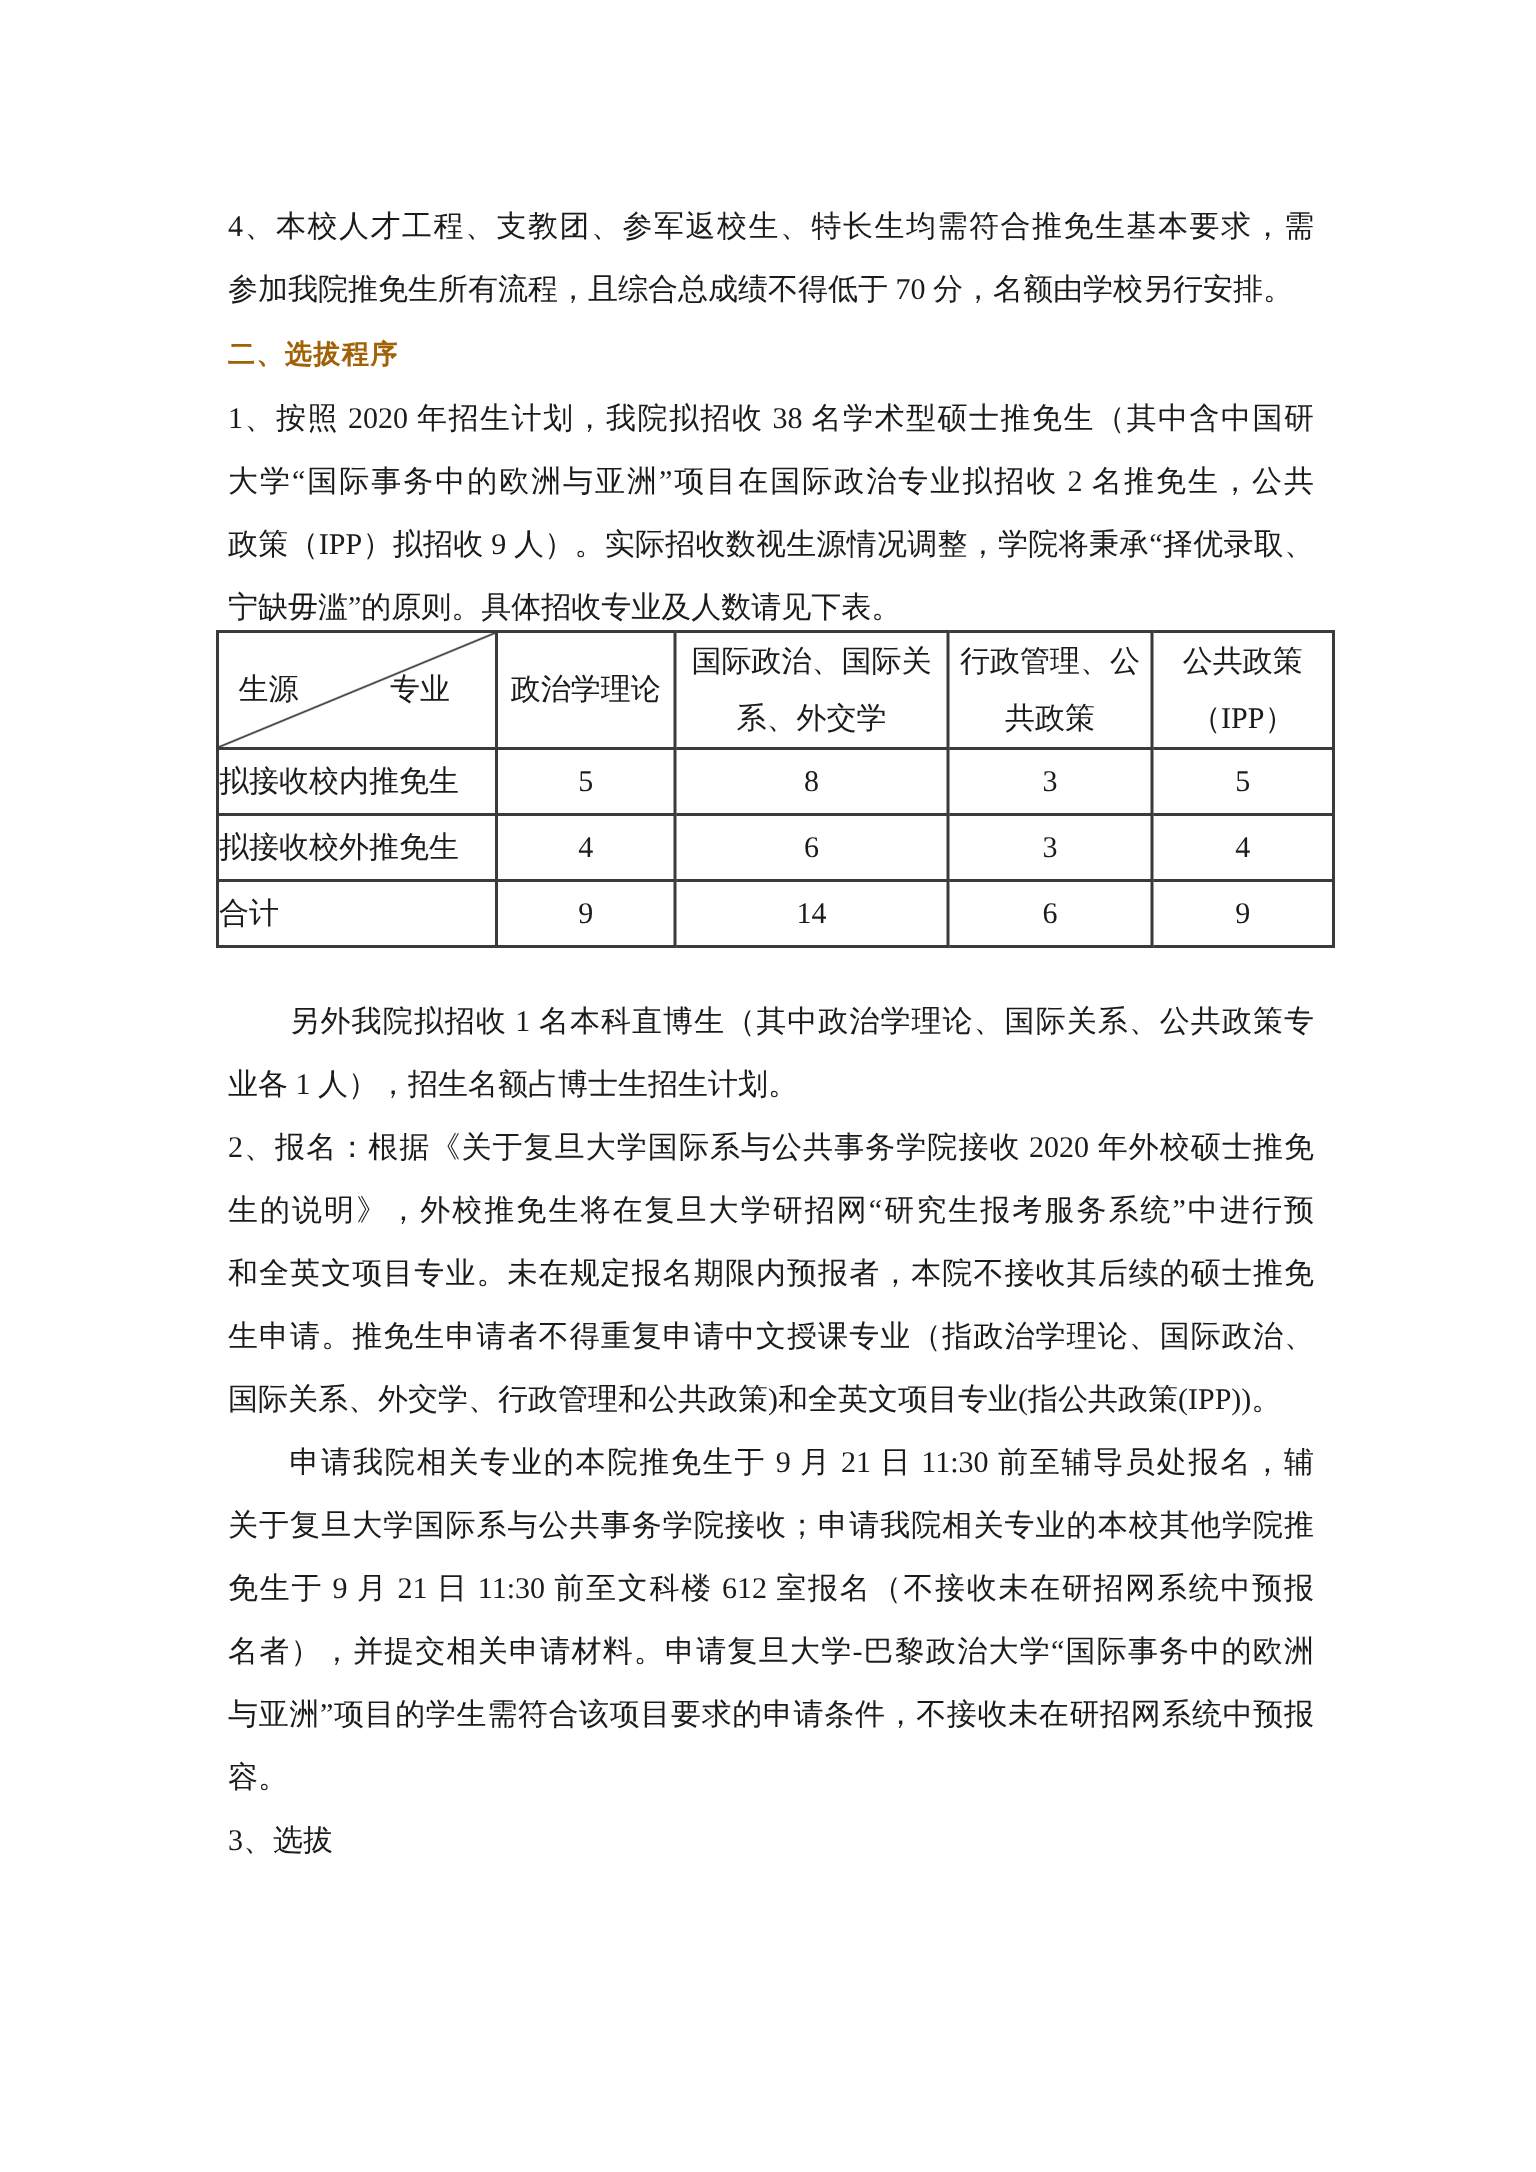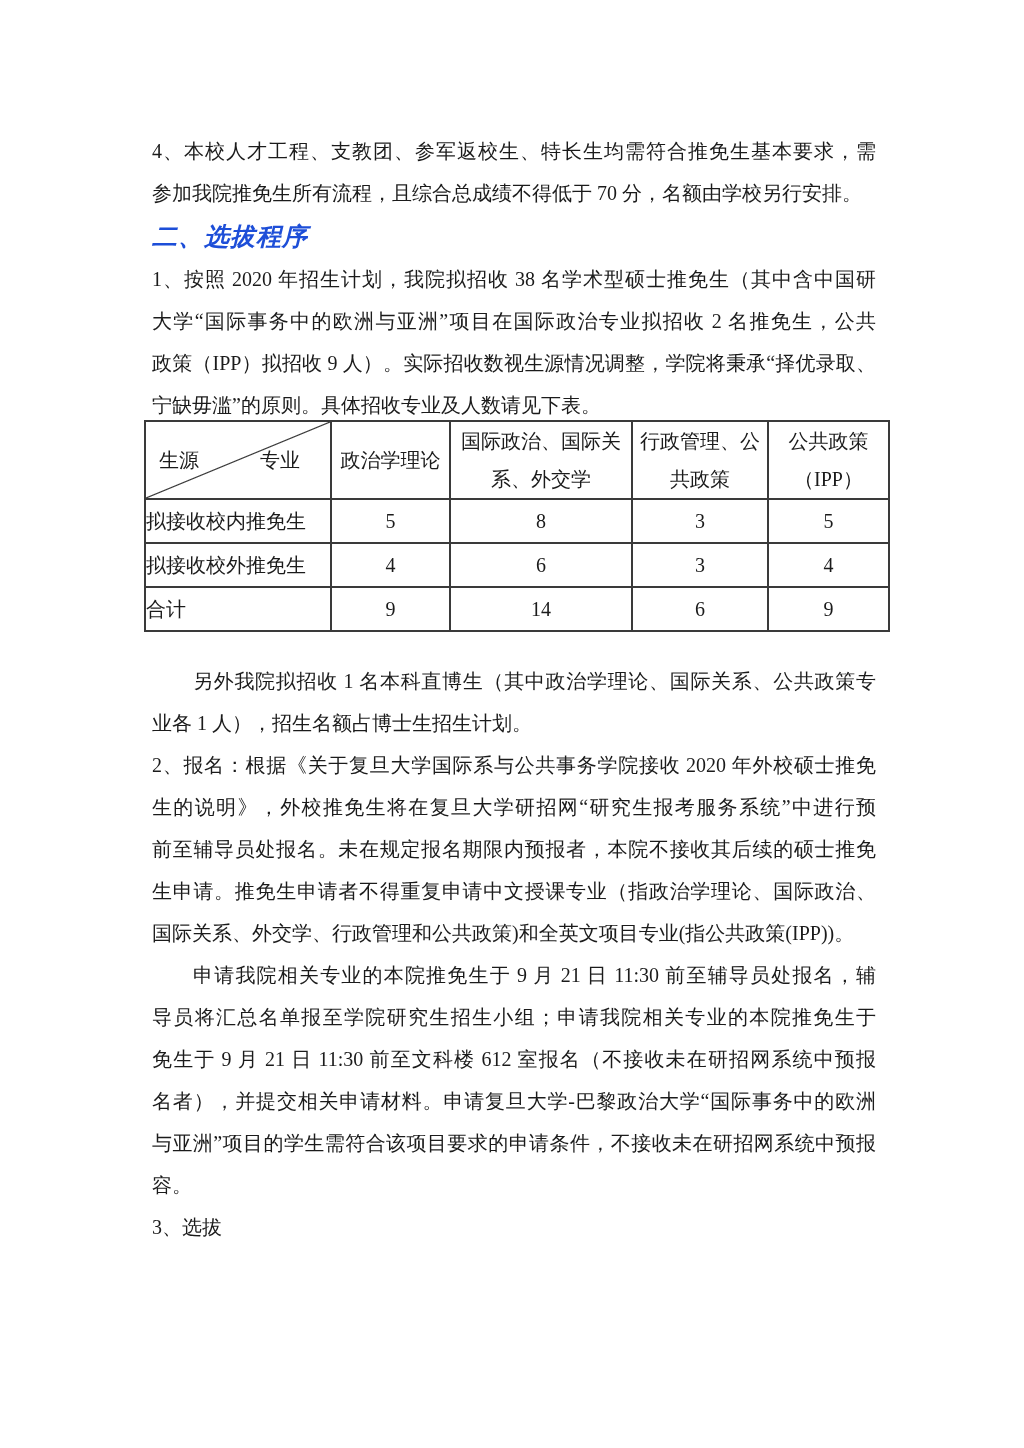--- a/index.html
+++ b/index.html
@@ -32,26 +32,25 @@
   }
   .para .line:last-child {
     text-align-last: left;
   }
   .indent-first .line:first-child {
     text-indent: 2.05em;
   }
   .heading {
     font-family: "Liberation Sans", "DejaVu Sans", sans-serif;
     font-weight: 700;
-    font-size: 25px;
-    color: #1d4ed8;
+    font-size: 18px;
+    color: #a16207;
     height: 44px;
     line-height: 44px;
     letter-spacing: 1px;
-    font-style: italic;
   }
   
   table.quota-table {
     border-collapse: collapse;
     table-layout: fixed;
     width: 744px;
     margin-left: -8px;
     margin-top: -6px;
   }
   table.quota-table td {
@@ -160,28 +159,28 @@
     </table>
 
     <div class="para indent-first note-gap">
         <div class="line">另外我院拟招收 1 名本科直博生（其中政治学理论、国际关系、公共政策专</div>
         <div class="line">业各 1 人），招生名额占博士生招生计划。</div>
       </div>
 
     <div class="para">
         <div class="line">2、报名：根据《关于复旦大学国际系与公共事务学院接收 2020 年外校硕士推免</div>
         <div class="line">生的说明》，外校推免生将在复旦大学研招网“研究生报考服务系统”中进行预</div>
-        <div class="line">前至辅导员处报名。未在规定报名期限内预报者，本院不接收其后续的硕士推免</div>
+        <div class="line">和全英文项目专业。未在规定报名期限内预报者，本院不接收其后续的硕士推免</div>
         <div class="line">生申请。推免生申请者不得重复申请中文授课专业（指政治学理论、国际政治、</div>
         <div class="line">国际关系、外交学、行政管理和公共政策)和全英文项目专业(指公共政策(IPP))。</div>
       </div>
 
     <div class="para indent-first">
         <div class="line">申请我院相关专业的本院推免生于 9 月 21 日 11:30 前至辅导员处报名，辅</div>
-        <div class="line">导员将汇总名单报至学院研究生招生小组；申请我院相关专业的本院推免生于</div>
+        <div class="line">关于复旦大学国际系与公共事务学院接收；申请我院相关专业的本校其他学院推</div>
         <div class="line">免生于 9 月 21 日 11:30 前至文科楼 612 室报名（不接收未在研招网系统中预报</div>
         <div class="line">名者），并提交相关申请材料。申请复旦大学-巴黎政治大学“国际事务中的欧洲</div>
         <div class="line">与亚洲”项目的学生需符合该项目要求的申请条件，不接收未在研招网系统中预报</div>
         <div class="line">容。</div>
       </div>
 
     <div class="para">
         <div class="line">3、选拔</div>
       </div>
 

